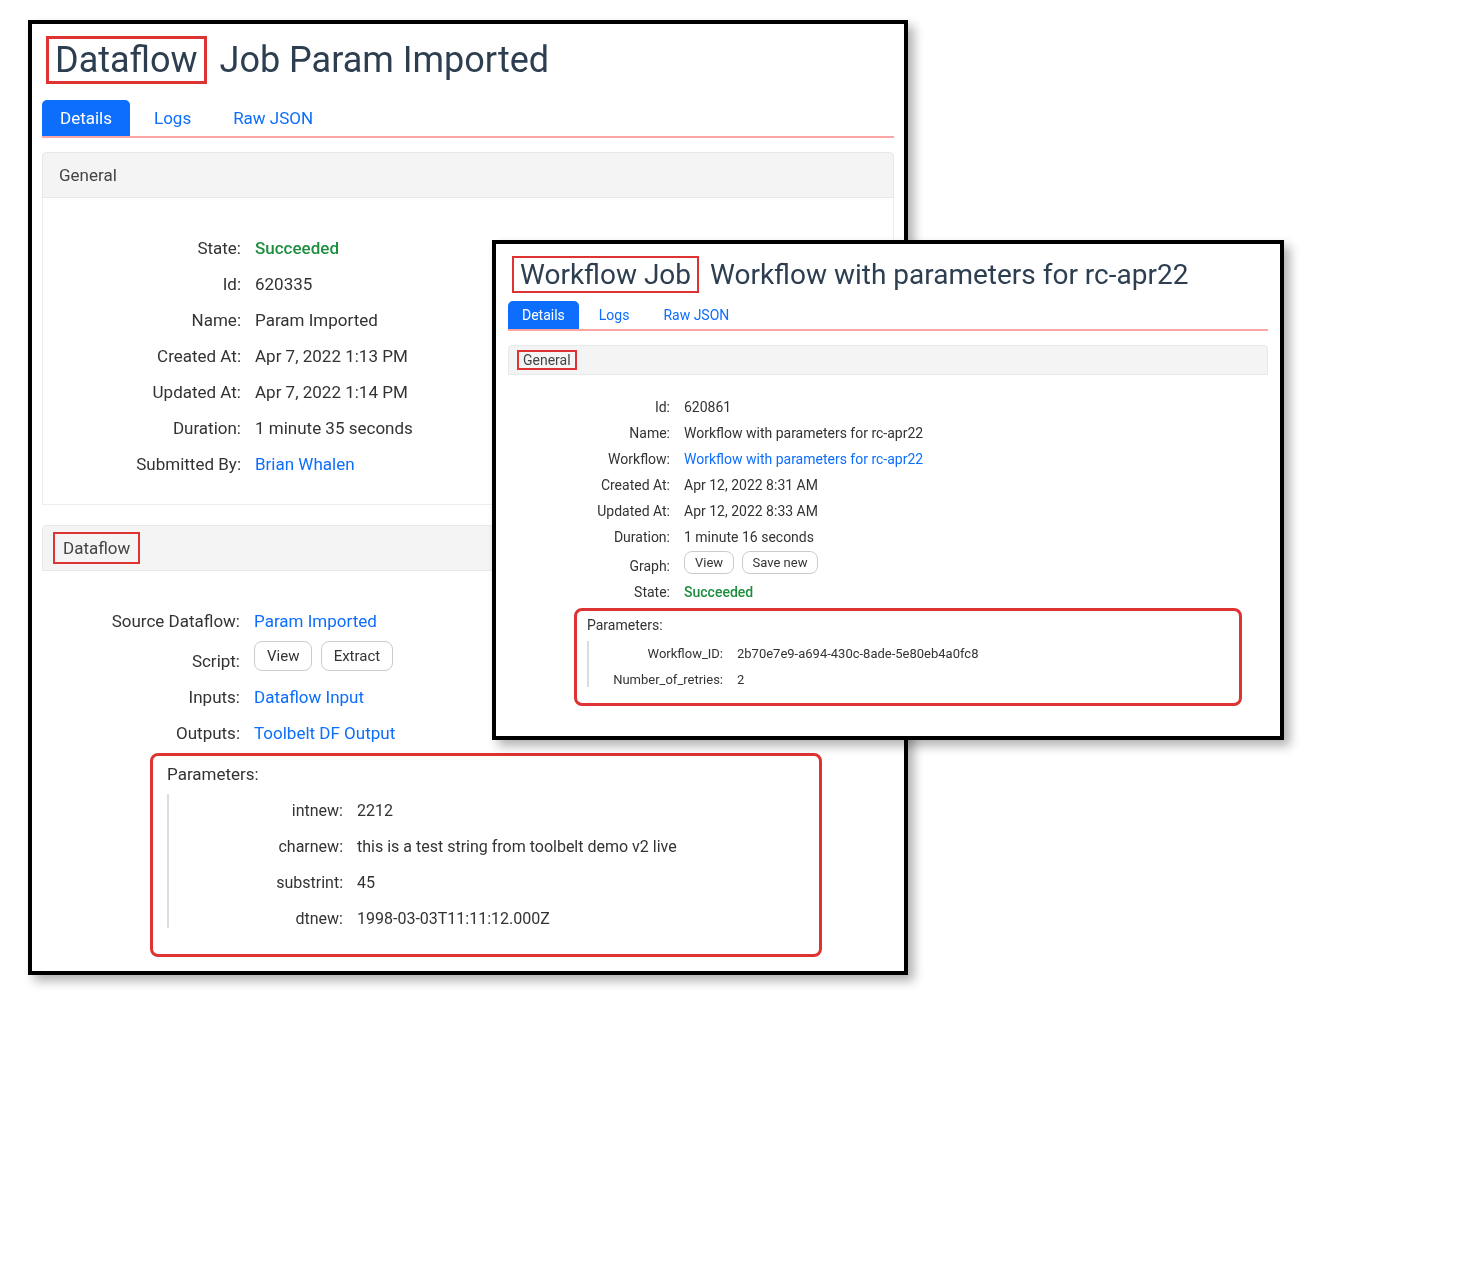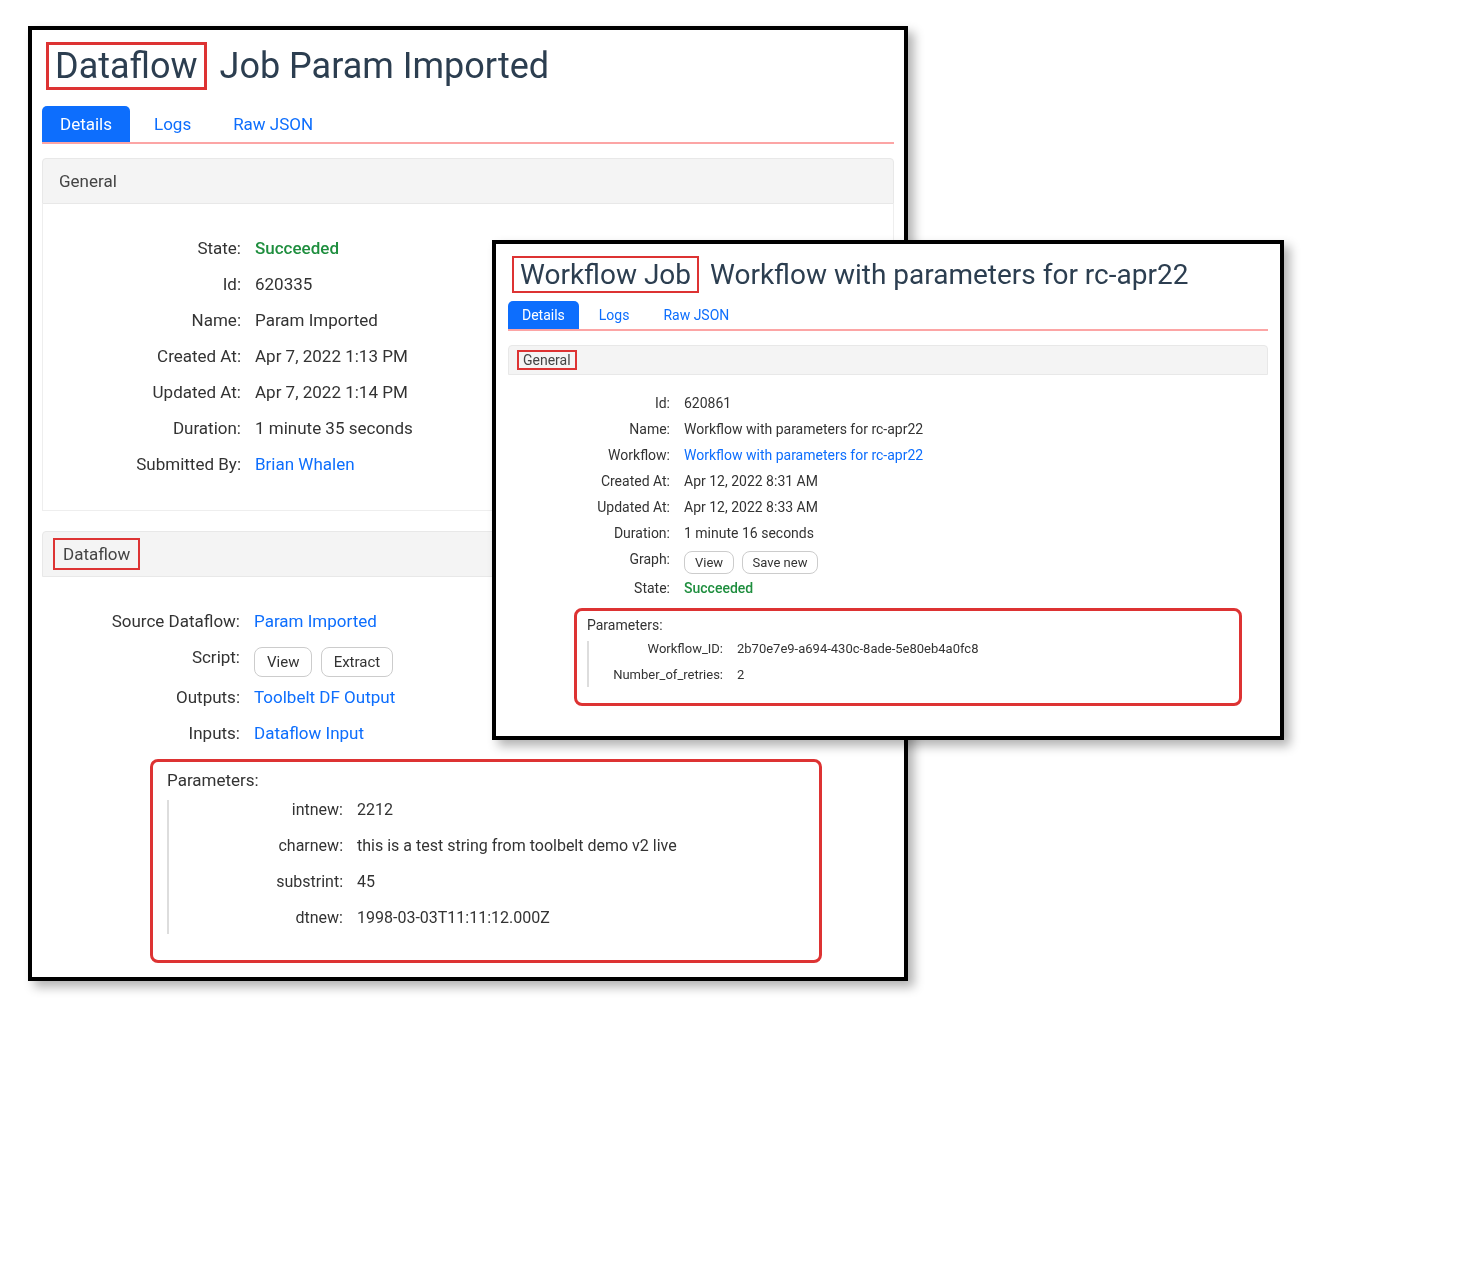--- a/index.html
+++ b/index.html
@@ -13,21 +13,21 @@
     overflow: hidden;
   }
   .panel {
     position: absolute;
     background: #fff;
     border: 4px solid #000;
     box-shadow: 6px 6px 10px rgba(0,0,0,0.3);
   }
   .panel-left {
     left: 28px;
-    top: 26px;
+    top: 20px;
     width: 880px;
     height: 955px;
     padding: 6px 10px 10px 10px;
   }
   .panel-right {
     left: 492px;
     top: 240px;
     width: 792px;
     height: 500px;
     padding: 6px 12px 12px 12px;
@@ -73,21 +73,21 @@
     margin-top: 10px;
   }
   .section-body {
     border: 1px solid #eee;
     border-top: none;
     padding: 24px 12px 20px 12px;
     margin-bottom: 20px;
   }
   .kv-row {
     display: flex;
-    align-items: flex-start;
+    align-items: flex-end;
     margin: 10px 0;
     min-height: 26px;
   }
   .kv-label {
     width: 200px;
     text-align: right;
     padding-right: 14px;
     color: #333;
     font-size: 17px;
   }
@@ -201,26 +201,26 @@
       <div class="kv-value link">Param Imported</div>
     </div>
     <div class="kv-row">
       <div class="kv-label">Script:</div>
       <div class="kv-value">
         <span class="btn-sm">View</span>
         <span class="btn-sm">Extract</span>
       </div>
     </div>
     <div class="kv-row">
+      <div class="kv-label">Inputs:</div>
+      <div class="kv-value link">Dataflow Input</div>
+    </div>
+    <div class="kv-row">
       <div class="kv-label">Outputs:</div>
       <div class="kv-value link">Toolbelt DF Output</div>
-    </div>
-    <div class="kv-row">
-      <div class="kv-label">Inputs:</div>
-      <div class="kv-value link">Dataflow Input</div>
     </div>
 
     <div class="params-box hl-box" style="margin-left:96px; margin-right:60px; padding:8px 14px 16px 14px;">
       <div class="params-title">Parameters:</div>
       <div class="params-inner">
         <div class="kv-row">
           <div class="kv-label">intnew:</div>
           <div class="kv-value">2212</div>
         </div>
         <div class="kv-row">

